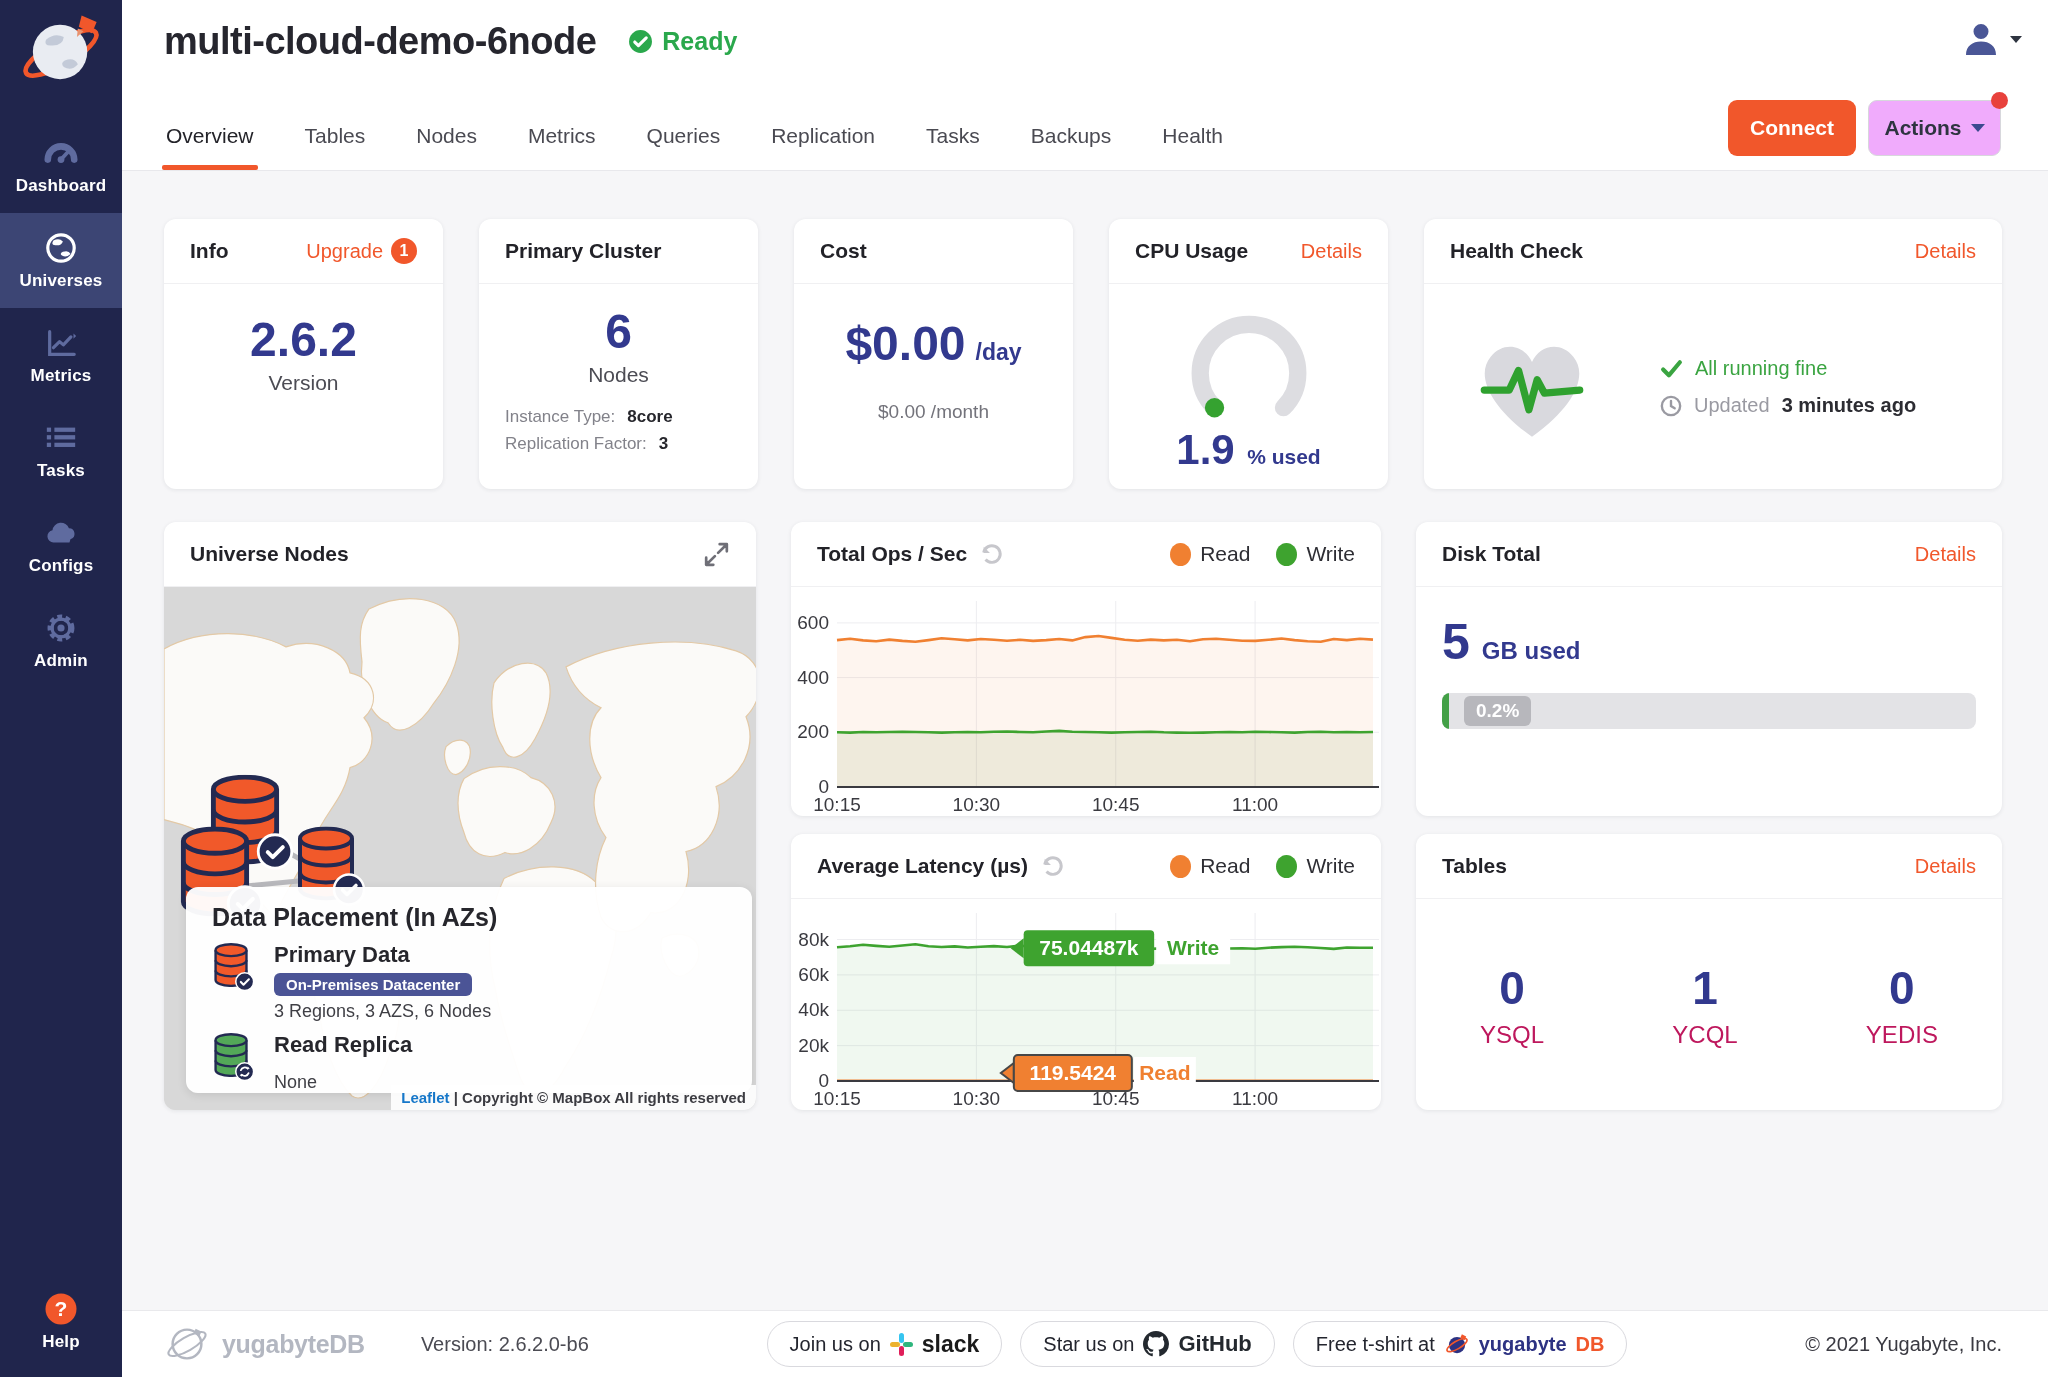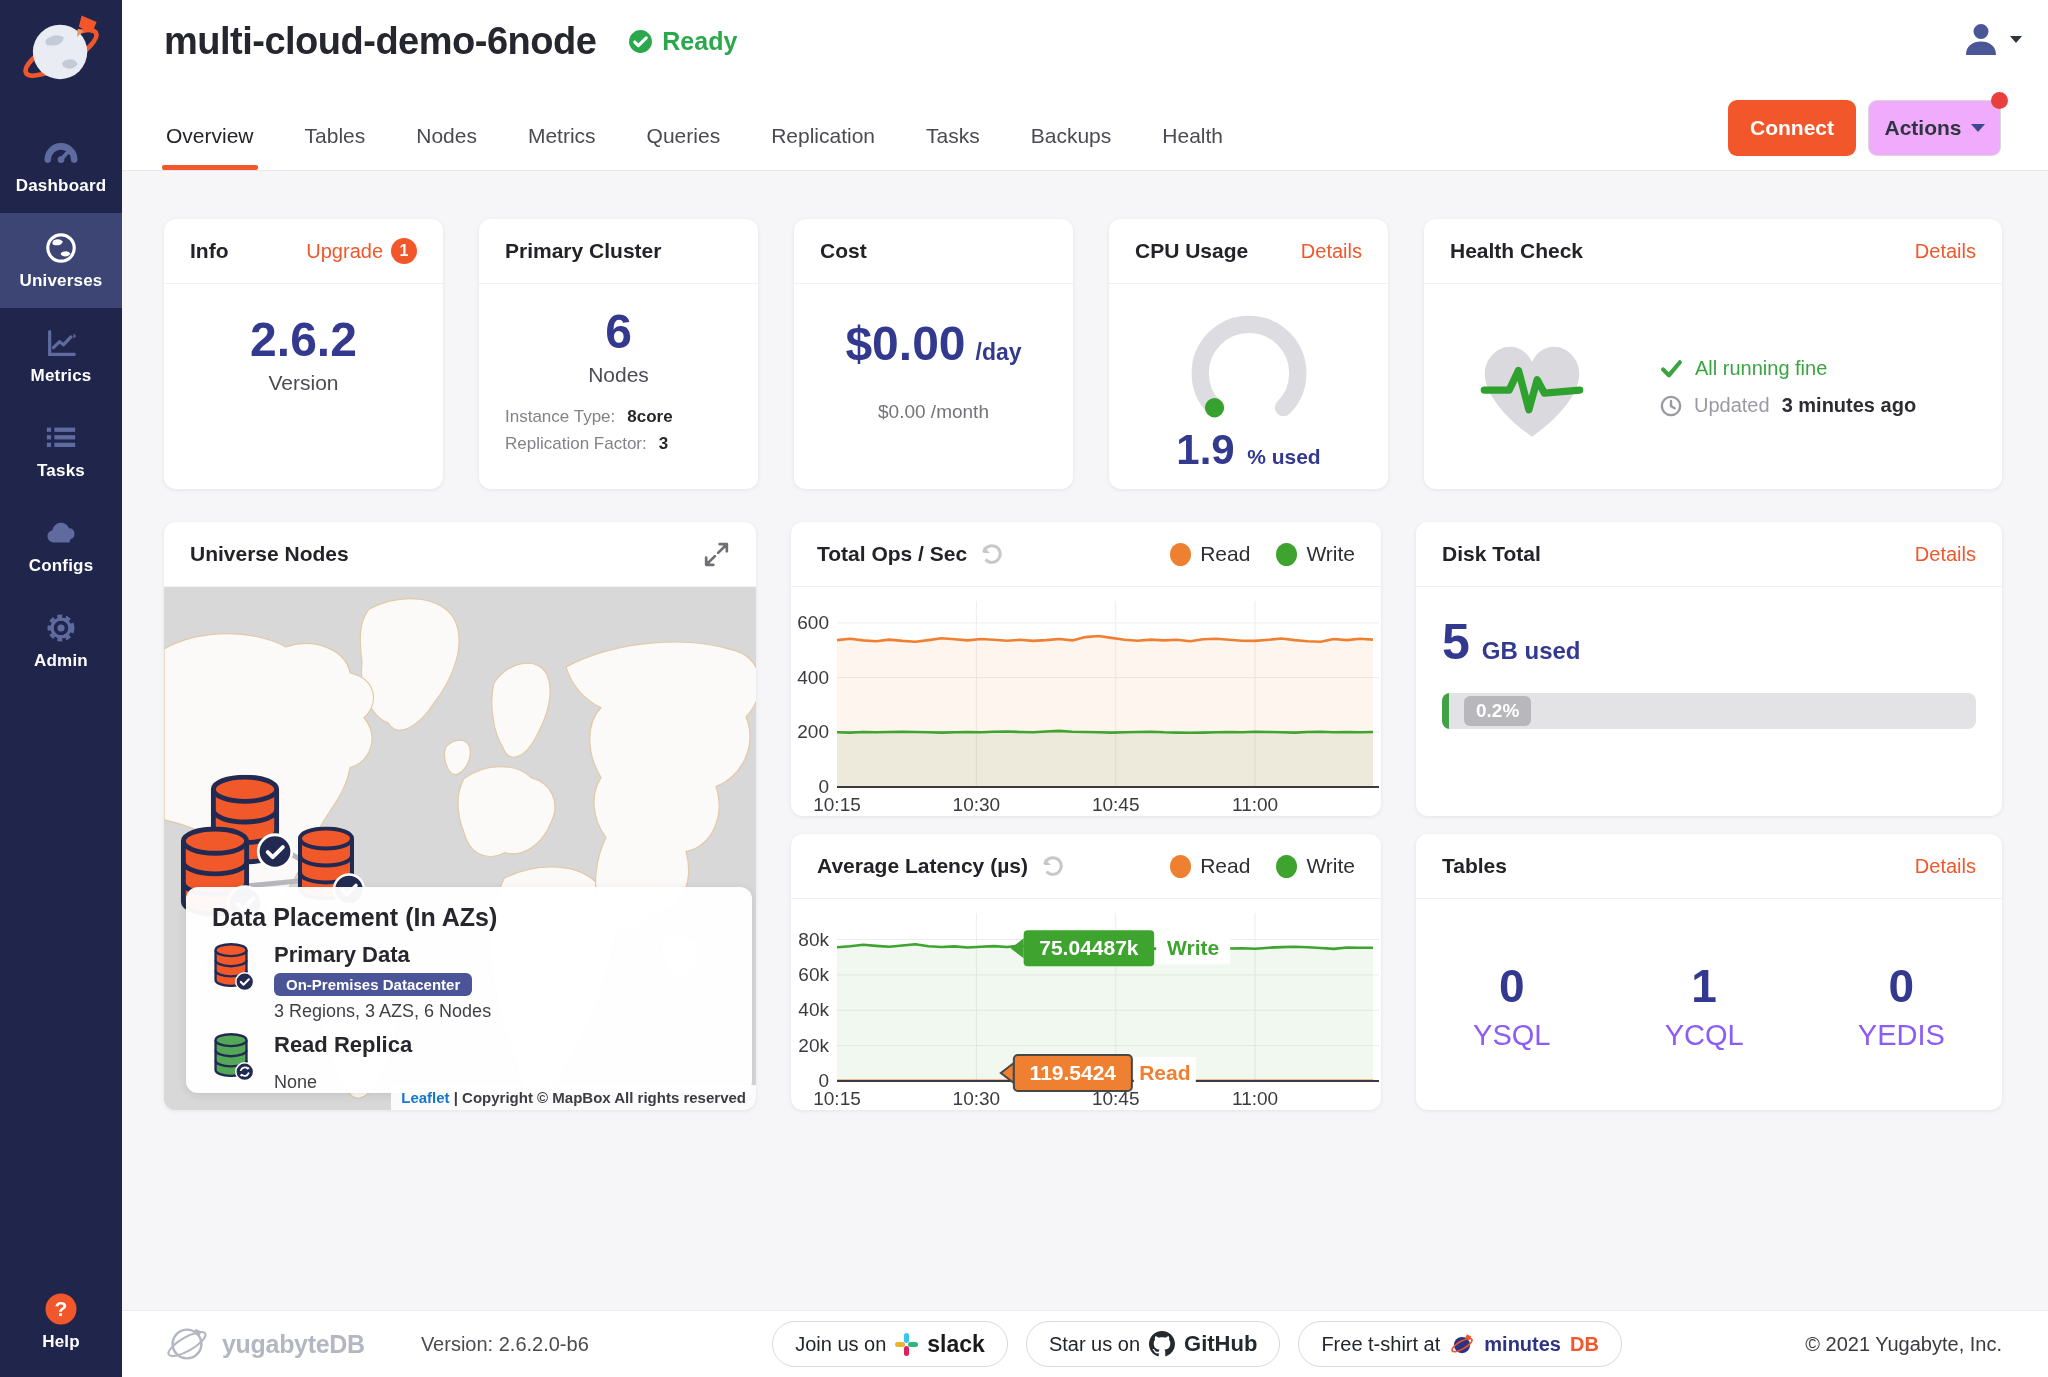--- a/index.html
+++ b/index.html
@@ -119,21 +119,21 @@
   .disk-free{margin-top:24px;font-size:20px;color:#8e8e96;}
   .disk-bar{margin-top:22px;height:36px;background:#e3e3e6;border-radius:8px;position:relative;overflow:hidden;}
   .disk-fill{position:absolute;left:0;top:0;bottom:0;width:7px;background:#43a047;}
   .disk-pct{position:absolute;left:22px;top:50%;transform:translateY(-50%);background:#b7b7bc;color:#fff;
             font-weight:700;font-size:19px;padding:4px 12px;border-radius:6px;}
 
   
   .tables-body{display:flex;justify-content:space-around;align-items:center;height:calc(100% - 64px);}
   .tstat{text-align:center;}
   .tstat-num{font-size:46px;font-weight:700;color:#32398e;}
-  .tstat-label{font-size:29px;color:#8b5cf6;margin-top:6px;}
+  .tstat-label{font-size:24px;color:#be185d;margin-top:6px;}
 
   
   .footer{position:absolute;left:122px;right:0;bottom:0;height:67px;background:#fff;
           border-top:1px solid #e9e9ec;display:flex;align-items:center;
           padding:0 46px 0 42px;box-sizing:border-box;z-index:4;}
   .f-brand{display:flex;align-items:center;gap:12px;}
   .f-brand-text{font-size:25px;font-weight:800;color:#b3b7c1;letter-spacing:-.3px;}
   .f-version{margin-left:56px;font-size:20px;color:#4b4b53;}
   .f-buttons{display:flex;gap:18px;margin:0 auto;}
   .f-pill{display:flex;align-items:center;gap:9px;height:46px;padding:0 22px;border:1px solid #d9d9de;
@@ -634,20 +634,20 @@
         </svg>
         <span class="f-github">GitHub</span>
       </button>
       <button class="f-pill">
         <span>Free t-shirt at</span>
         <svg width="26" height="26" viewBox="0 0 48 48">
           <circle cx="24" cy="26" r="15" fill="#2d3282"></circle>
           <ellipse cx="24" cy="26" rx="21" ry="7" fill="none" stroke="#f1572b" stroke-width="3" transform="rotate(-30 24 26)"></ellipse>
           <path d="M33 6 l8 4 -3 7 -8 -4 z" fill="#f1572b"></path>
         </svg>
-        <span class="f-yb">minutes</span>
+        <span class="f-yb">yugabyte</span>
           <span class="f-yb f-yb-accent">DB</span>
       </button>
     </div>
 
     <span class="f-copy">© 2021 Yugabyte, Inc.</span>
   </div>
 </div>
 
 </body></html>

